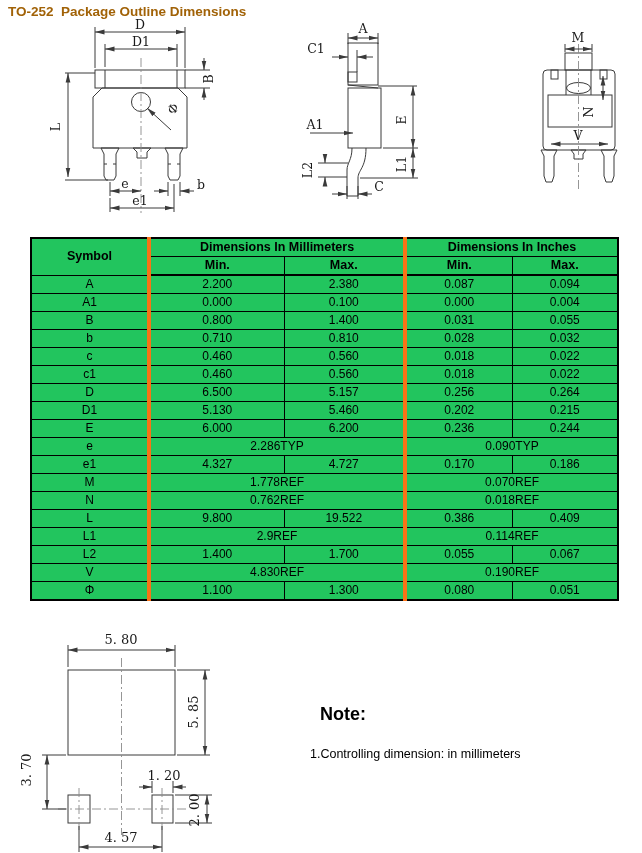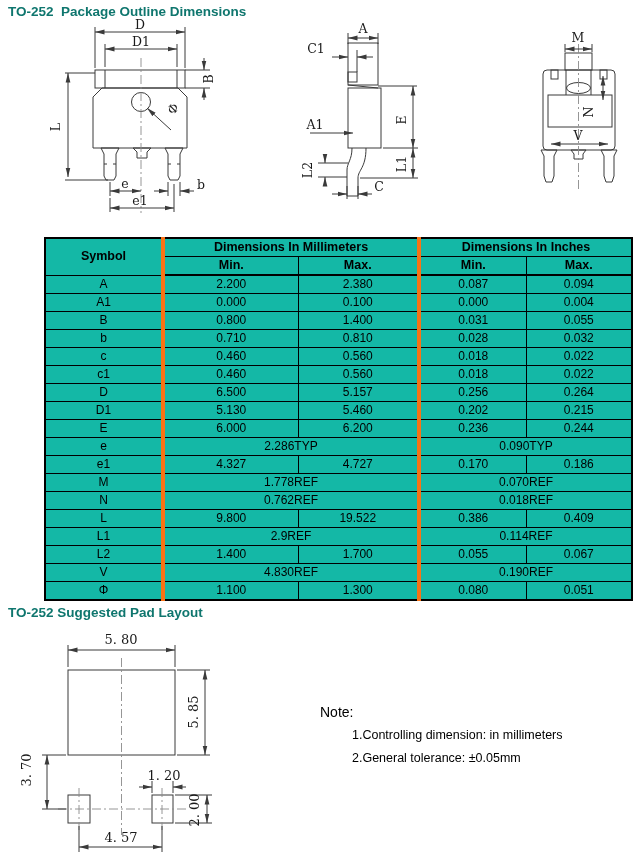--- a/index.html
+++ b/index.html
@@ -1,38 +1,38 @@
 <!DOCTYPE html>
 <html><head>
 <meta charset="utf-8">
 <style>
   html,body{margin:0;padding:0;background:#fff;}
   .page{position:relative;width:642px;height:853px;background:#fff;overflow:hidden;
         font-family:"Liberation Sans",sans-serif;color:#000;}
-  .title{position:absolute;font-weight:bold;font-size:13.5px;white-space:pre;color:#0f766e;}
+  .title{position:absolute;font-weight:bold;font-size:13.5px;white-space:pre;color:#a16207;}
   #title-outline{left:8px;top:4px;}
   #title-pad{left:8px;top:605px;}
 
   svg{position:absolute;overflow:visible;}
   svg .ln{stroke:#3a3a3a;stroke-width:1;fill:none;}
   svg .ctr{stroke:#8a8a8a;stroke-width:0.9;fill:none;stroke-dasharray:9 3 2 3;}
   svg text{font-family:"DejaVu Serif",serif;font-size:12.5px;fill:#1a1a1a;}
   svg text.padnum{font-size:13px;}
 
-  table.dim{position:absolute;left:44px;top:237px;width:587px;border-collapse:collapse;
-            table-layout:fixed;border:2px solid #000;background:#14b8a6;}
+  table.dim{position:absolute;left:30px;top:237px;width:587px;border-collapse:collapse;
+            table-layout:fixed;border:2px solid #000;background:#22c55e;}
   table.dim th,table.dim td{border:1px solid #000;padding:0;text-align:center;
             height:17px;line-height:17px;font-size:12px;overflow:hidden;white-space:nowrap;}
   table.dim th{font-weight:bold;font-size:12.5px;}
   table.dim .thickL{border-left:4px solid #f97316;}
   table.dim thead tr.sub th{border-bottom:2px solid #000;}
 
   .note{position:absolute;left:310px;top:704px;width:330px;font-size:12.5px;color:#000;}
-  .note .nh{font-weight:normal;font-size:14px;padding-left:10px;margin-bottom:4px;}
-  .note .ni{line-height:23px;margin-left:42px;}
+  .note .nh{font-weight:bold;font-size:18px;padding-left:10px;margin-bottom:18px;}
+  .note .ni{line-height:23px;}
 </style>
 </head>
 <body>
 
 <div class="page">
 
   <div class="title" id="title-outline">TO-252  Package Outline Dimensions</div>
 
   <svg style="left:55px;top:20px" width="185" height="205" viewBox="55 20 185 205">
     <defs>
@@ -302,21 +302,20 @@
       <tr>
           <td>Φ</td>
           <td class="thickL">1.100</td>
           <td>1.300</td>
           <td class="thickL">0.080</td>
           <td>0.051</td>
         </tr>
     </tbody>
   </table>
 
-  <div class="title" id="title-pad">TO-252 Suggested Pad Layout</div>
 
   <svg style="left:20px;top:628px" width="215" height="225" viewBox="20 628 215 225">
     <defs>
       <marker id="pvA" viewBox="0 0 10 6" markerWidth="10" markerHeight="6" refX="9.5" refY="3" orient="auto-start-reverse" markerUnits="userSpaceOnUse">
           <path d="M0,0.6 L9.5,3 L0,5.4 Z" fill="#3a3a3a"></path>
         </marker>
     </defs>
     <g class="ln">
       <rect x="68" y="670" width="107" height="85"></rect>
       <rect x="68" y="795" width="22" height="28"></rect>
@@ -353,16 +352,15 @@
     <text class="padnum" x="198" y="712" text-anchor="middle" transform="rotate(-90 198 712)">5. 85</text>
     <text class="padnum" x="31" y="770" text-anchor="middle" transform="rotate(-90 31 770)">3. 70</text>
     <text class="padnum" x="164" y="780" text-anchor="middle">1. 20</text>
     <text class="padnum" x="199" y="810" text-anchor="middle" transform="rotate(-90 199 810)">2. 00</text>
     <text class="padnum" x="121" y="842" text-anchor="middle">4. 57</text>
   </svg>
 
   <div class="note">
     <div class="nh">Note:</div>
     <div class="ni">1.Controlling dimension: in millimeters</div>
-    <div class="ni">2.General tolerance: ±0.05mm</div>
   </div>
 
 </div>
 
 </body></html>

